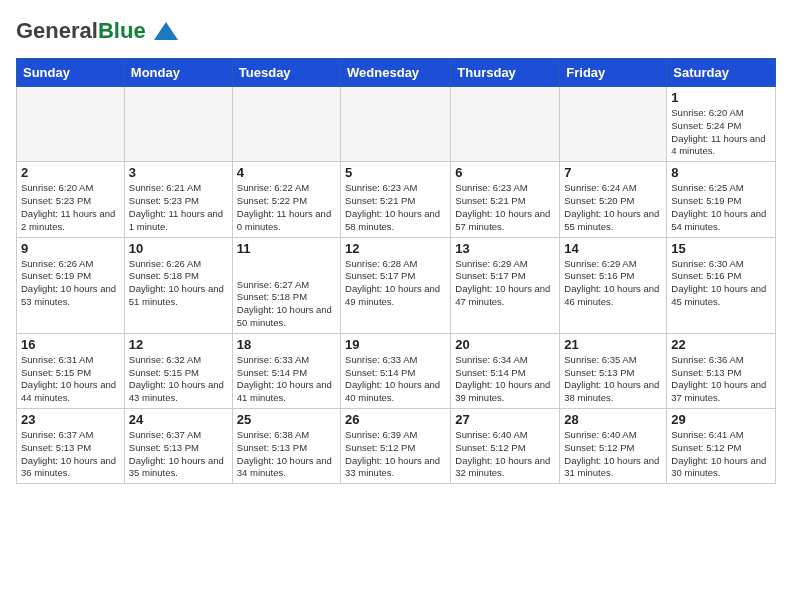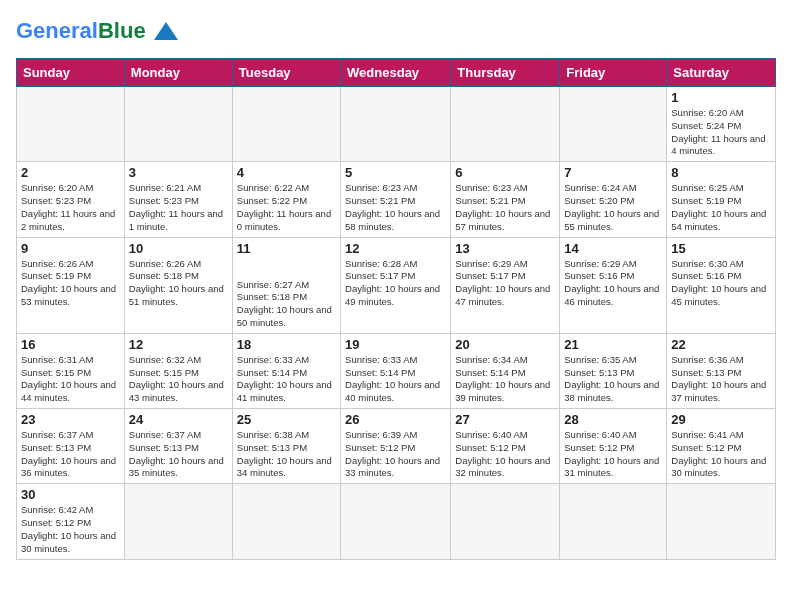--- a/index.html
+++ b/index.html
@@ -21,42 +21,42 @@
       flex-direction: column;
       align-items: flex-start;
     }
     .logo-text {
       font-size: 22px;
       font-weight: bold;
       color: #333;
       line-height: 1;
     }
     .logo-text span {
-      color: #3b82f6;
+      color: #404040;
     }
     .title-block {
       text-align: right;
     }
     .month-title {
       font-size: 36px;
       font-weight: normal;
       color: #222;
       line-height: 1.1;
     }
     .subtitle {
       font-size: 14px;
       color: #444;
     }
     .calendar {
       width: 100%;
       border-collapse: collapse;
       border: 1px solid #bbb;
     }
     .calendar thead tr th {
-      background-color: #be185d;
+      background-color: #1d4ed8;
       color: #fff;
       font-size: 13px;
       font-weight: bold;
       text-align: left;
       padding: 6px 6px;
       border: 1px solid #2060a0;
     }
     .calendar tbody tr td {
       vertical-align: top;
       border: 1px solid #ccc;
@@ -300,28 +300,14 @@
 Sunset: 5:12 PM
 Daylight: 10 hours and 31 minutes.</div>
         </td>
         <td>
           <span class="day-number">29</span>
           <div class="day-info" style="white-space: pre-line;">Sunrise: 6:41 AM
 Sunset: 5:12 PM
 Daylight: 10 hours and 30 minutes.</div>
         </td>
       </tr>
-      <tr>
-        <td>
-          <span class="day-number">30</span>
-          <div class="day-info" style="white-space: pre-line;">Sunrise: 6:42 AM
-Sunset: 5:12 PM
-Daylight: 10 hours and 30 minutes.</div>
-        </td>
-        <td class="empty"></td>
-        <td class="empty"></td>
-        <td class="empty"></td>
-        <td class="empty"></td>
-        <td class="empty"></td>
-        <td class="empty"></td>
-      </tr>
     </tbody>
 </table>
 
 </body></html>

